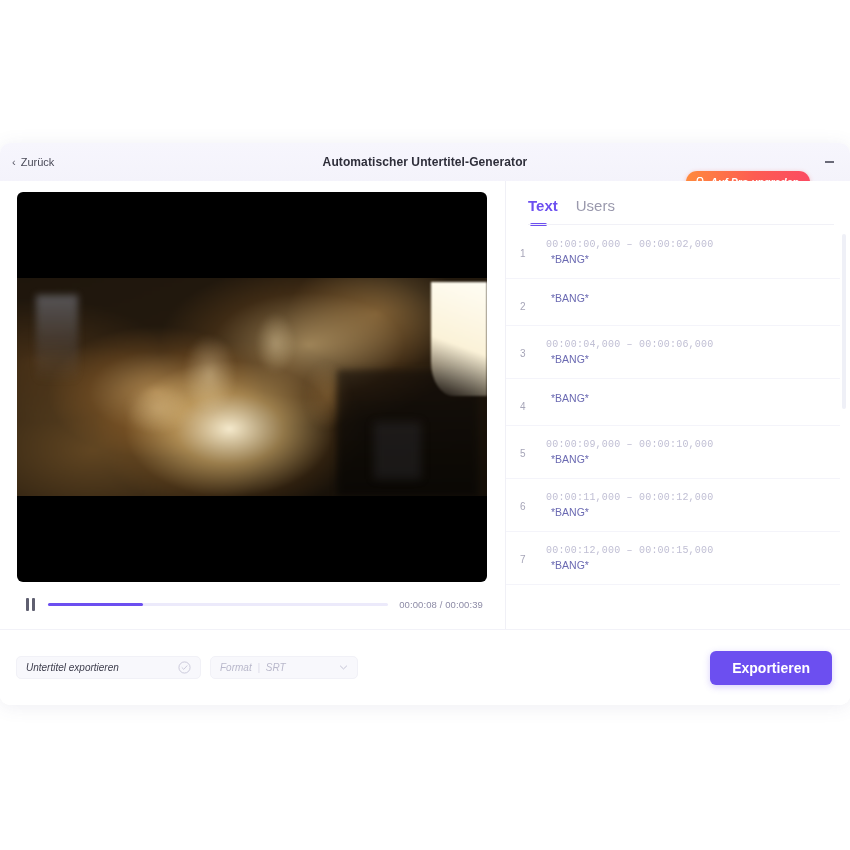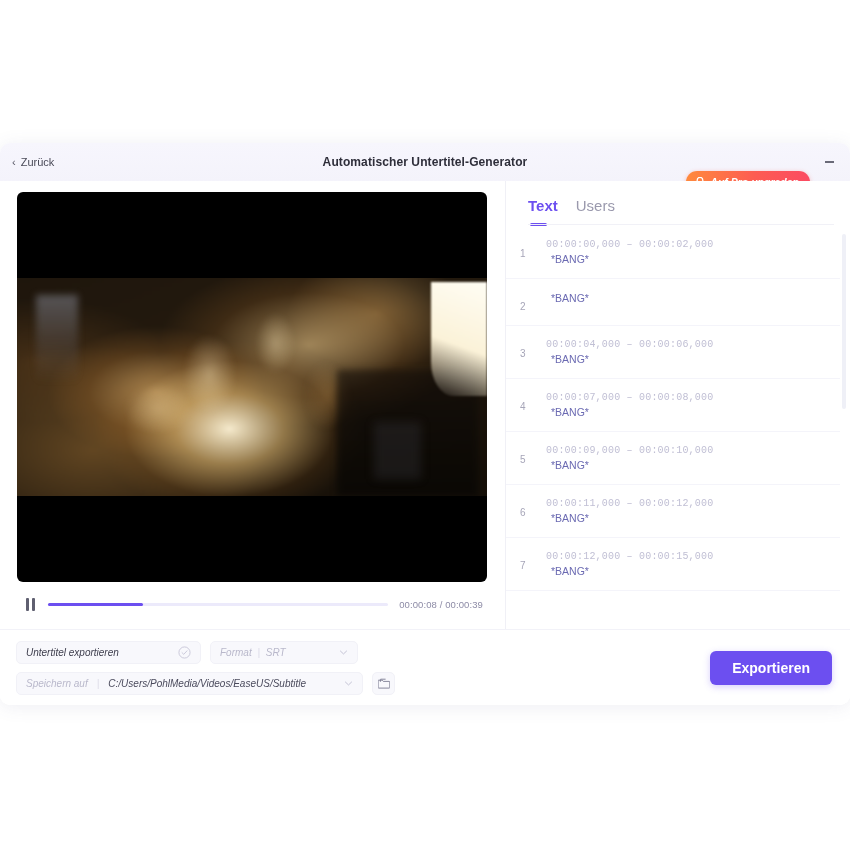--- a/index.html
+++ b/index.html
@@ -472,21 +472,20 @@
         <div class="sub-row">
           <div class="sub-index">3</div>
           <div class="sub-body">
             <div class="sub-time">00:00:04,000 – 00:00:06,000</div>
             <div class="sub-text">*BANG*</div>
           </div>
         </div>
         <div class="sub-row">
           <div class="sub-index">4</div>
           <div class="sub-body">
-            <div class="sub-time">00:00:07,000 – 00:00:08,000</div>
             <div class="sub-text">*BANG*</div>
           </div>
         </div>
         <div class="sub-row">
           <div class="sub-index">5</div>
           <div class="sub-body">
             <div class="sub-time">00:00:09,000 – 00:00:10,000</div>
             <div class="sub-text">*BANG*</div>
           </div>
         </div>
@@ -526,34 +525,17 @@
             <span class="field-label-muted">Format</span>
             <span class="field-sep">|</span>
             <span>SRT</span>
           </span>
           <svg class="chev" viewBox="0 0 10 10">
             <path d="M1.6 3.4L5 6.6l3.4-3.2" fill="none" stroke="#c3c2d4" stroke-width="1.1" stroke-linecap="round" stroke-linejoin="round"></path>
           </svg>
         </div>
       </div>
 
-      <div class="field-row">
-        <div class="field field-path">
-          <span class="field-label-muted">Speichern auf</span>
-          <span class="field-sep">|</span>
-          <span class="path-value">C:/Users/PohlMedia/Videos/EaseUS/Subtitle</span>
-          <svg class="chev" viewBox="0 0 10 10">
-            <path d="M1.6 3.4L5 6.6l3.4-3.2" fill="none" stroke="#c3c2d4" stroke-width="1.1" stroke-linecap="round" stroke-linejoin="round"></path>
-          </svg>
-        </div>
-
-        <div class="folder-btn">
-          <svg class="folder-icon" viewBox="0 0 12 11">
-            <path d="M0.7 2.2h3.6l1 1.2h5.9a.6.6 0 0 1 .6.6v5.5a.6.6 0 0 1-.6.6H.7a.6.6 0 0 1-.6-.6V2.8a.6.6 0 0 1 .6-.6z" fill="none" stroke="#7b7a90" stroke-width="0.9" stroke-linejoin="round"></path>
-            <path d="M2.4 3.4V1.6a.4.4 0 0 1 .4-.4h4.4" fill="none" stroke="#7b7a90" stroke-width="0.9" stroke-linecap="round"></path>
-          </svg>
-        </div>
-      </div>
     </div>
 
     <button class="export-btn">Exportieren</button>
   </div>
 </div>
 
 </body></html>

